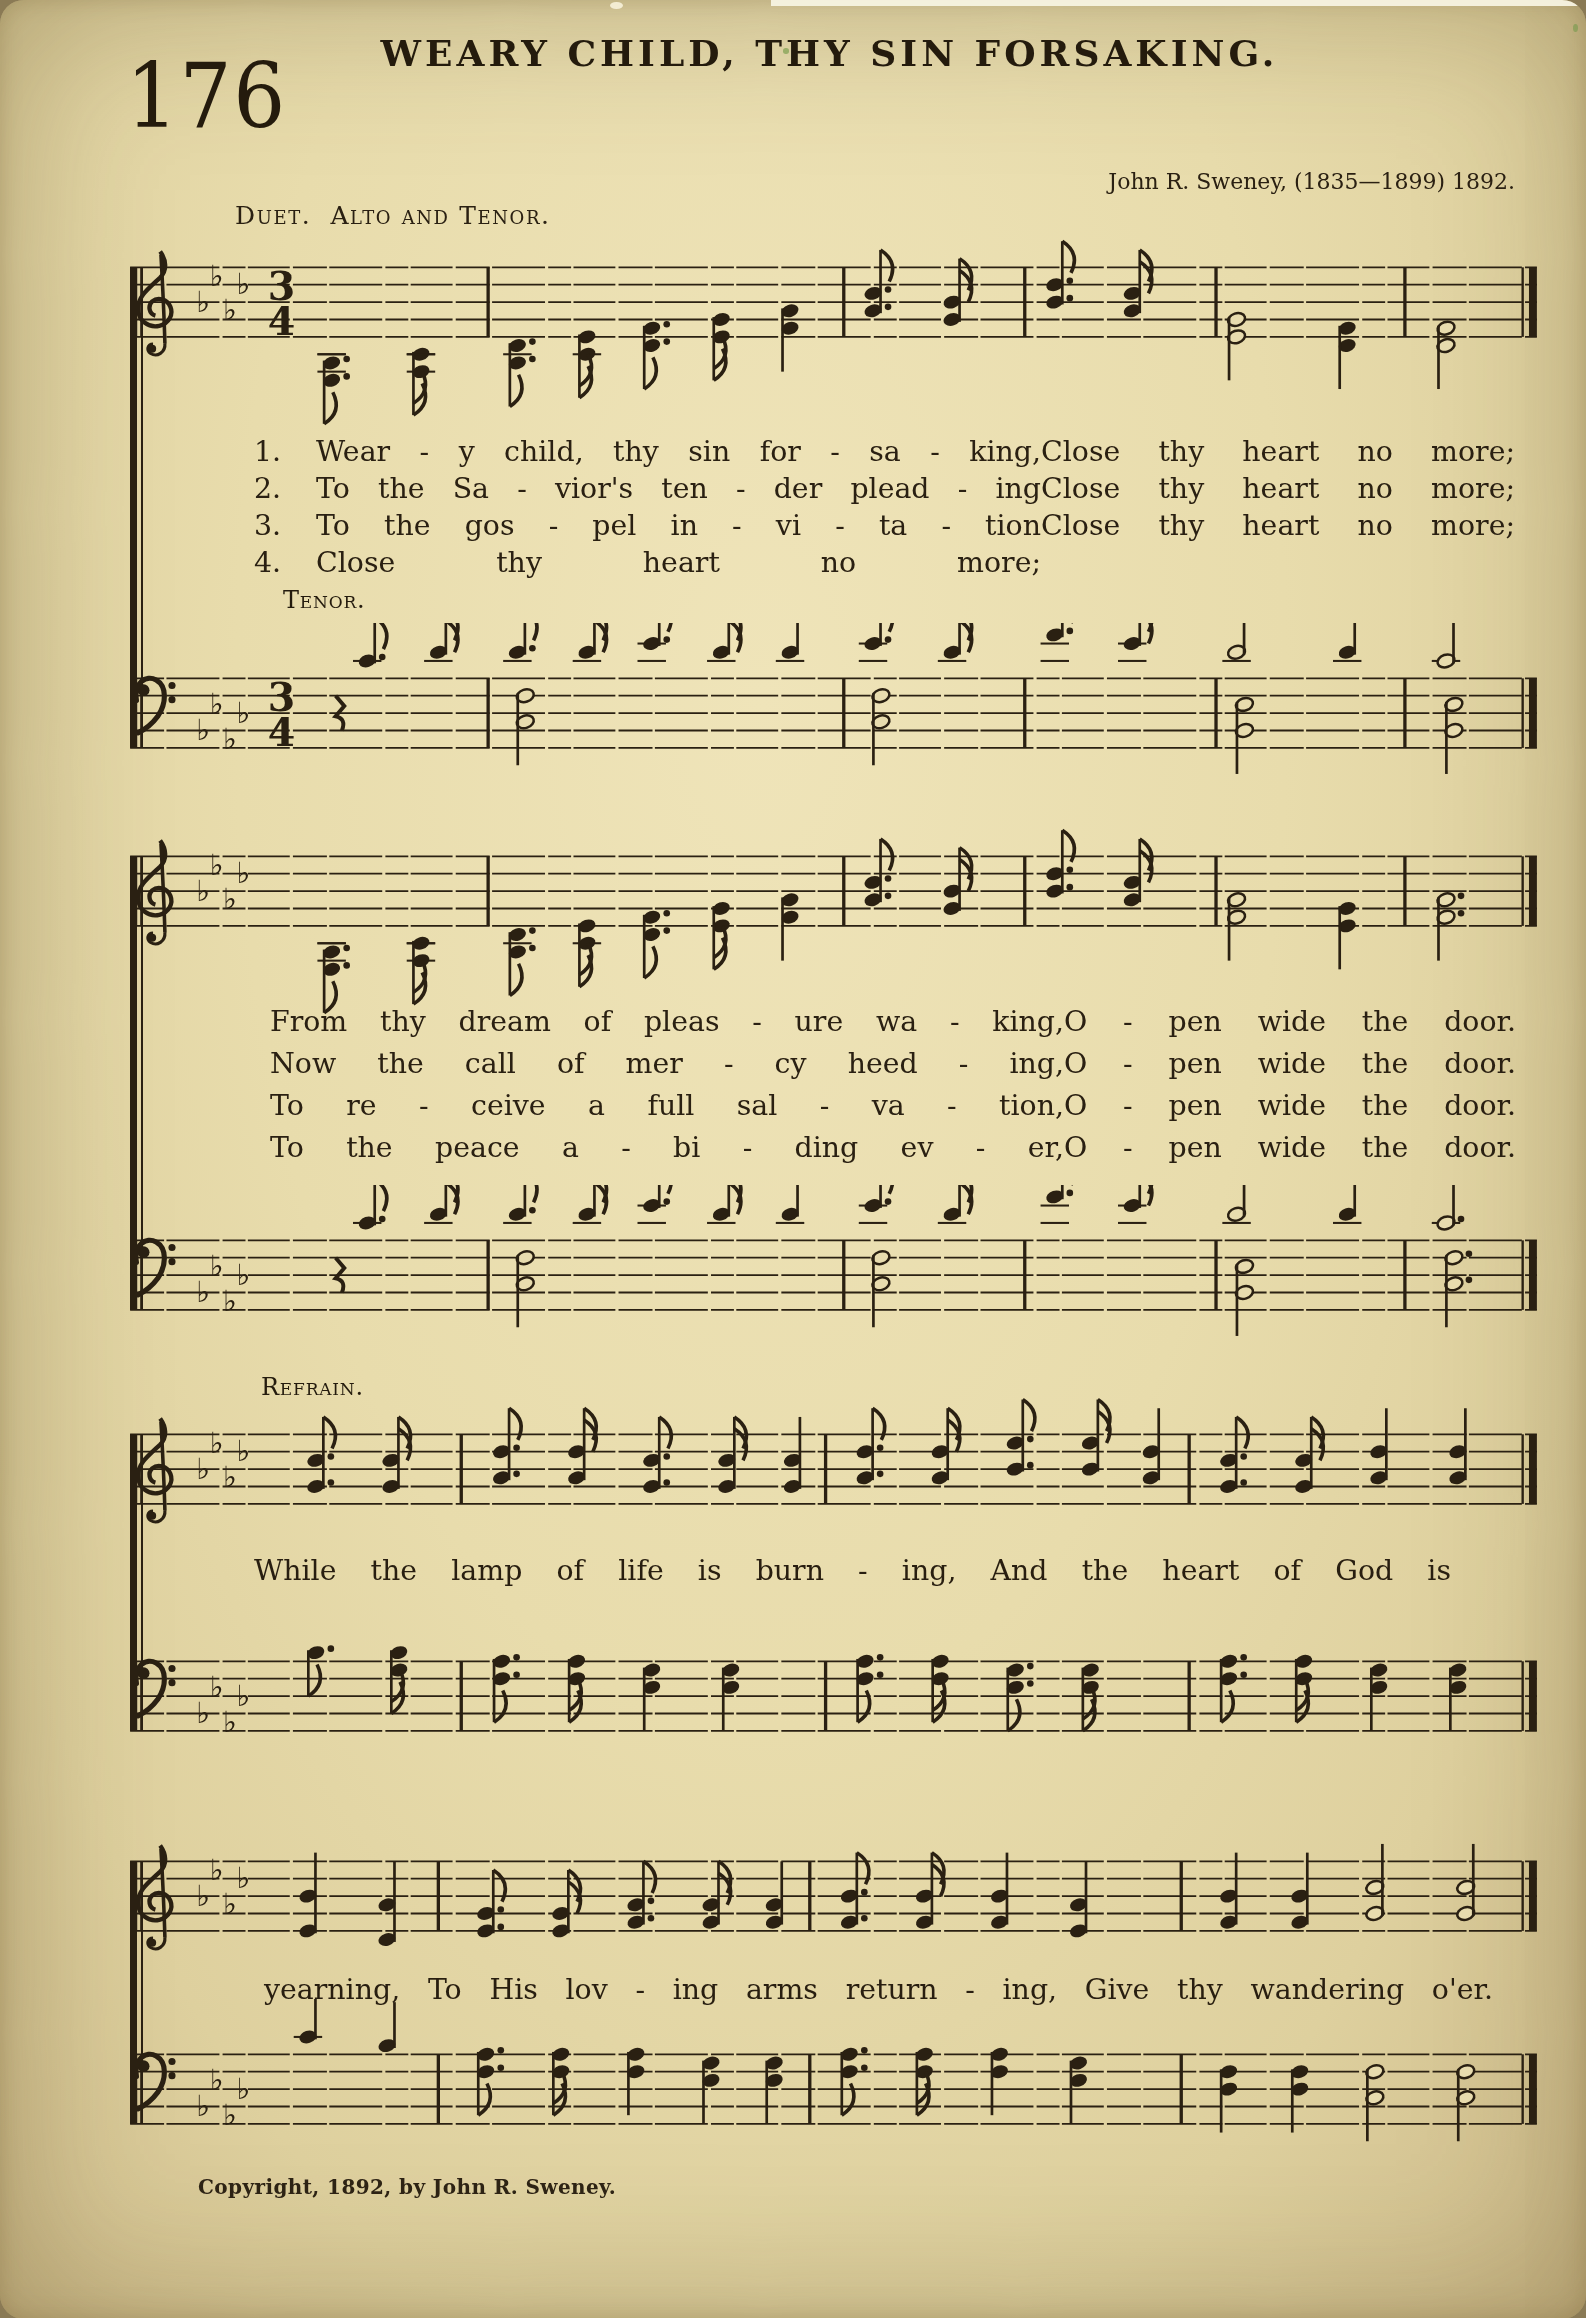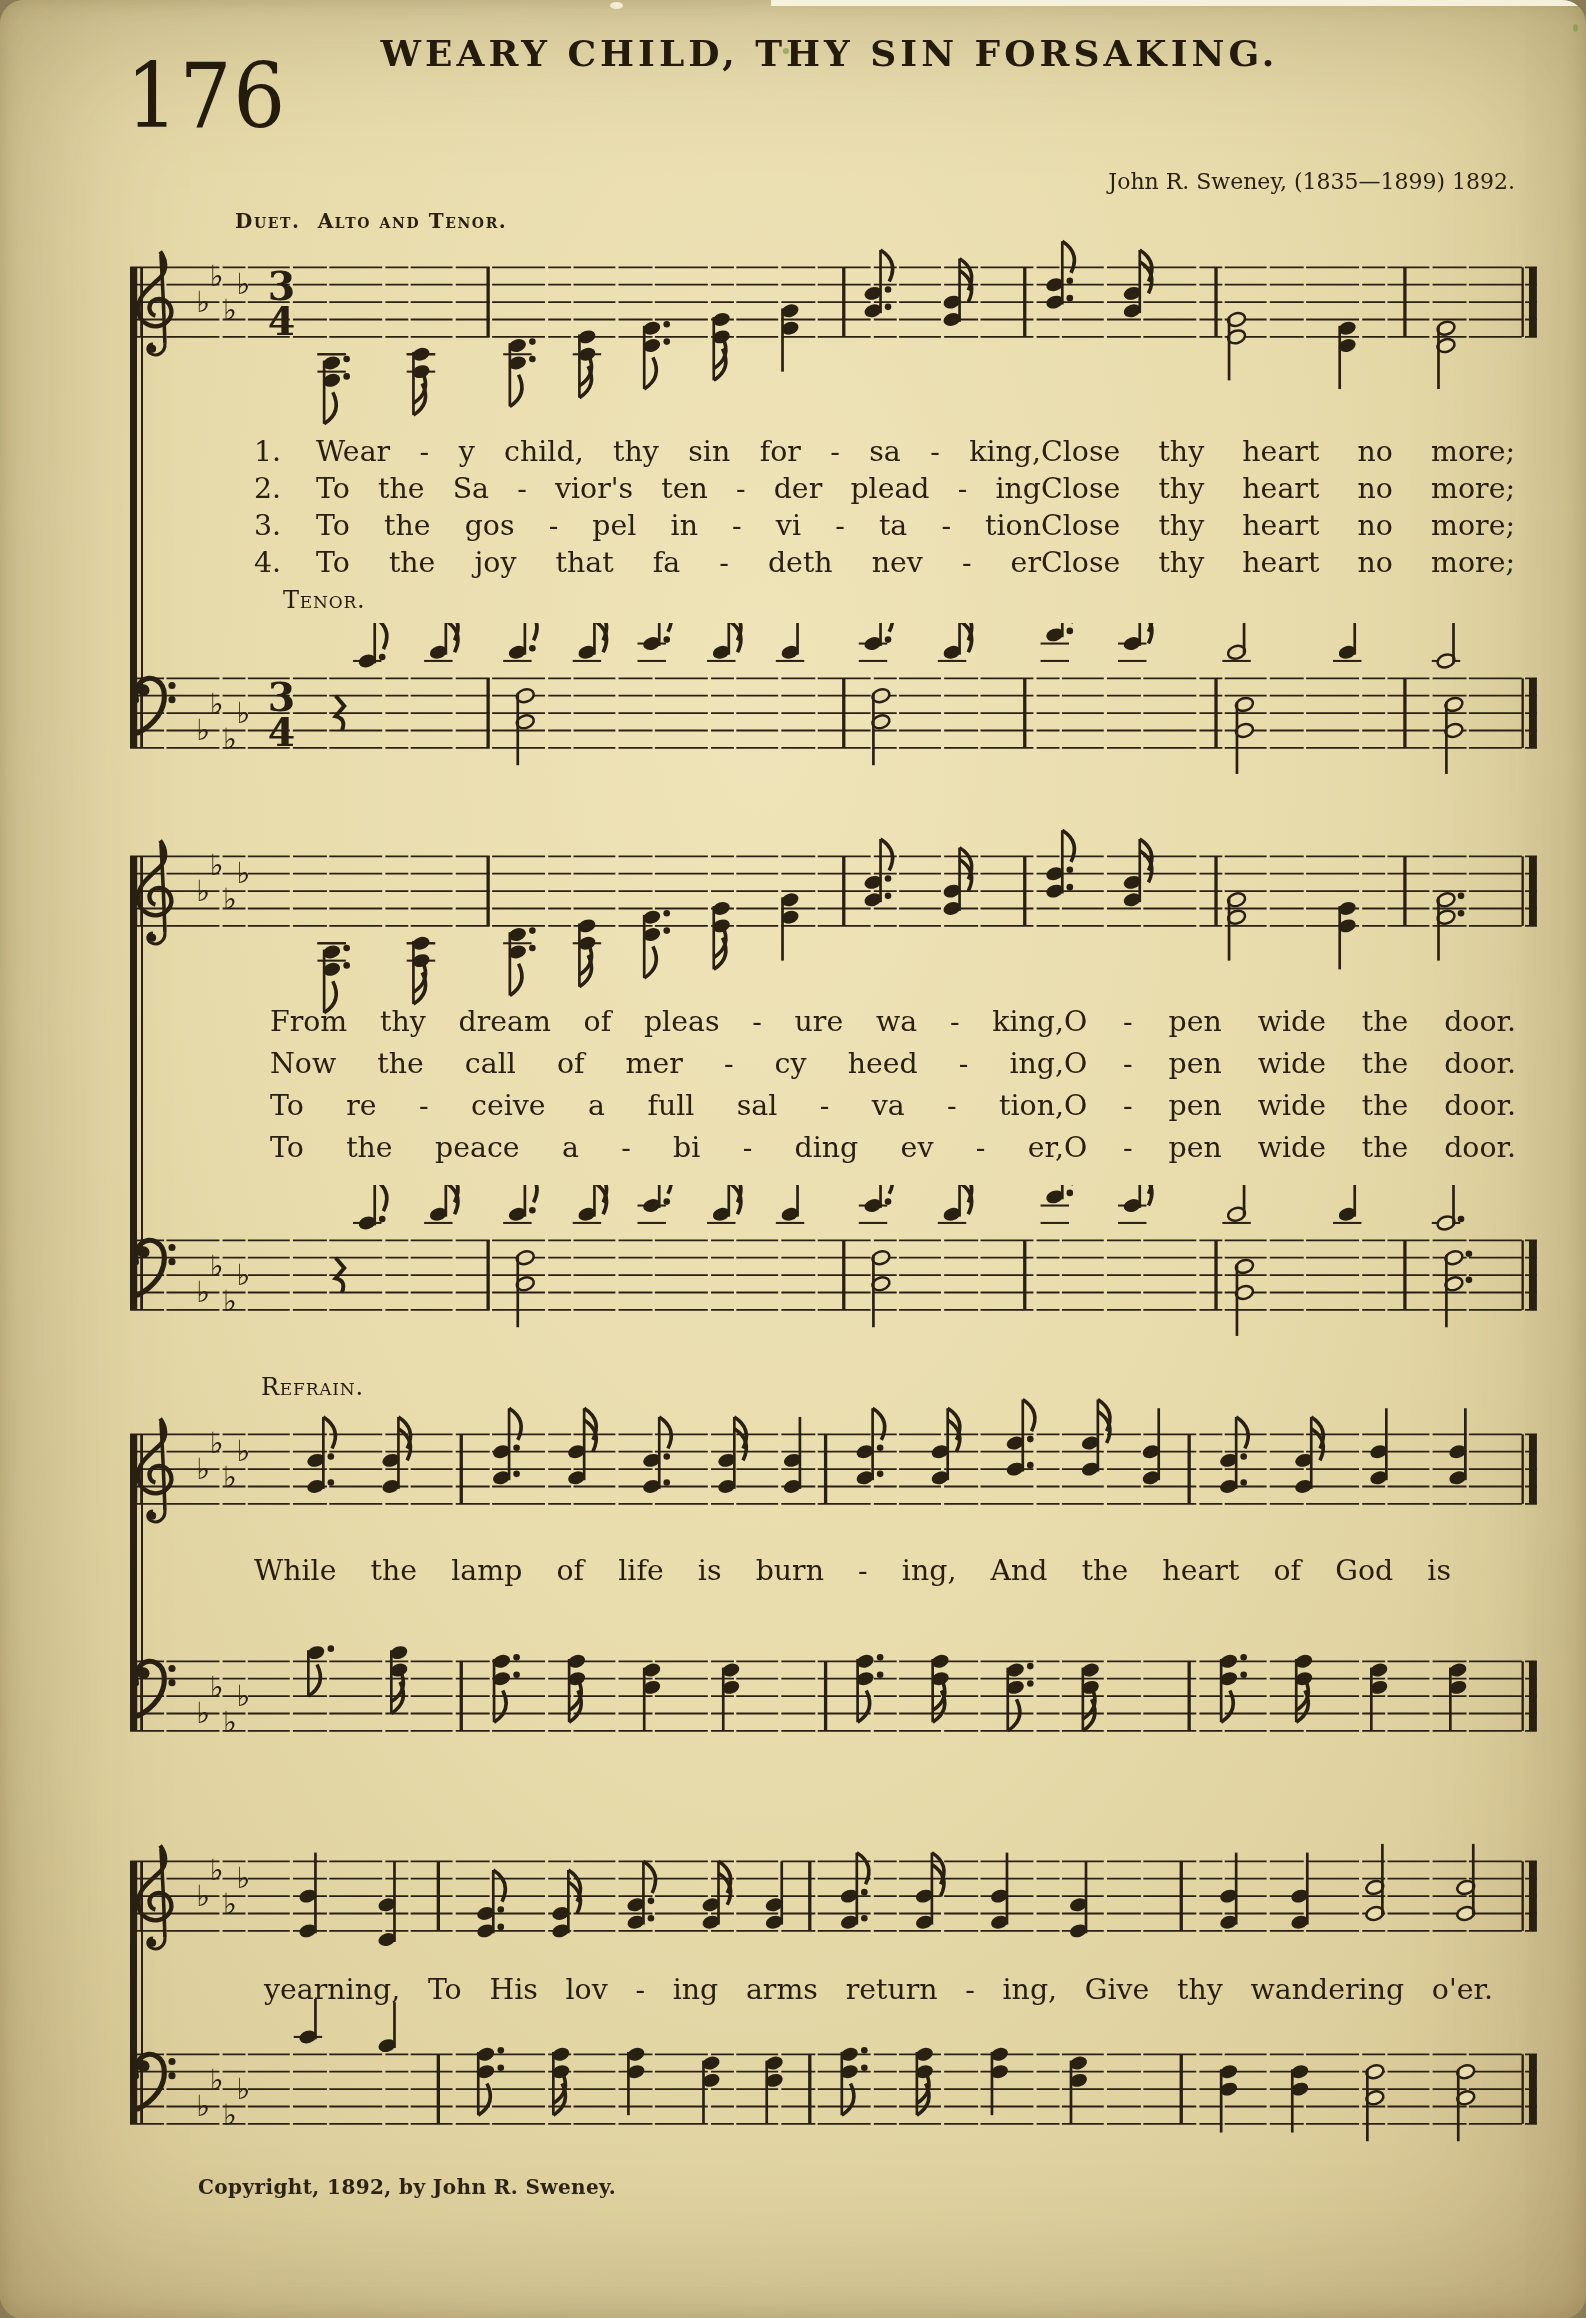--- a/index.html
+++ b/index.html
@@ -20,21 +20,21 @@
     left:316px;top:32px;width:1027px;text-align:center;
     font-size:36px;font-weight:bold;letter-spacing:4px;color:#241b0d;white-space:pre;
   }
   .author-left{
     left:161px;top:171px;font-variant:small-caps;font-size:22px;letter-spacing:0.8px;white-space:pre;
   }
   .author-right{
     left:1035px;top:169px;width:480px;text-align:right;font-size:22px;white-space:pre;
   }
   .duet{
-    left:235px;top:209px;font-variant:small-caps;font-size:20px;letter-spacing:1.6px;white-space:pre;font-weight:700;
+    left:235px;top:201px;font-variant:small-caps;font-size:25px;letter-spacing:1.6px;white-space:pre;font-weight:400;
   }
   .side-label{
     font-variant:small-caps;font-size:24px;letter-spacing:0.8px;font-weight:500;color:#241b0d;
   }
   .staff{left:130px;width:1407px;height:245px;pointer-events:none;}
   .sysline{left:130px;width:7.1px;background:#2a2012;}
   .sysline2{left:141px;width:1.6px;background:#2a2012;}
   .verses{left:254px;}
   .vrow{display:grid;}
   .verses1 .vrow{grid-template-columns:62px 725px 474px;height:37px;}
@@ -834,21 +834,20 @@
       <span class="vfill">To the Sa - vior's ten - der plead - ing</span>
       <span class="vfill">Close thy heart no more;</span>
     </div>
     <div class="vrow">
       <span class="vnum">3.</span>
       <span class="vfill">To the gos - pel in - vi - ta - tion</span>
       <span class="vfill">Close thy heart no more;</span>
     </div>
     <div class="vrow">
       <span class="vnum">4.</span>
-      <span class="vfill">To the joy that fa - deth nev - er</span>
       <span class="vfill">Close thy heart no more;</span>
     </div>
   </div>
 
   <div class="abs verses verses2" style="top:1005px;width:1264px;">
     <div class="vrow">
       <span class="vnum"></span>
       <span class="vfill">From thy dream of pleas - ure wa - king,</span>
       <span class="vfill">O - pen wide the door.</span>
     </div>

